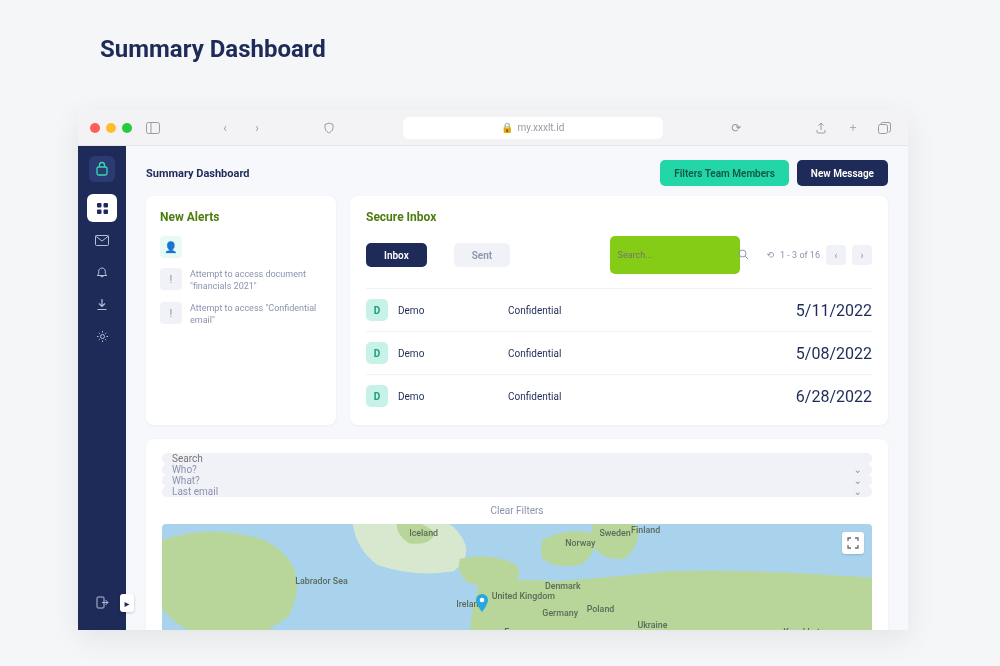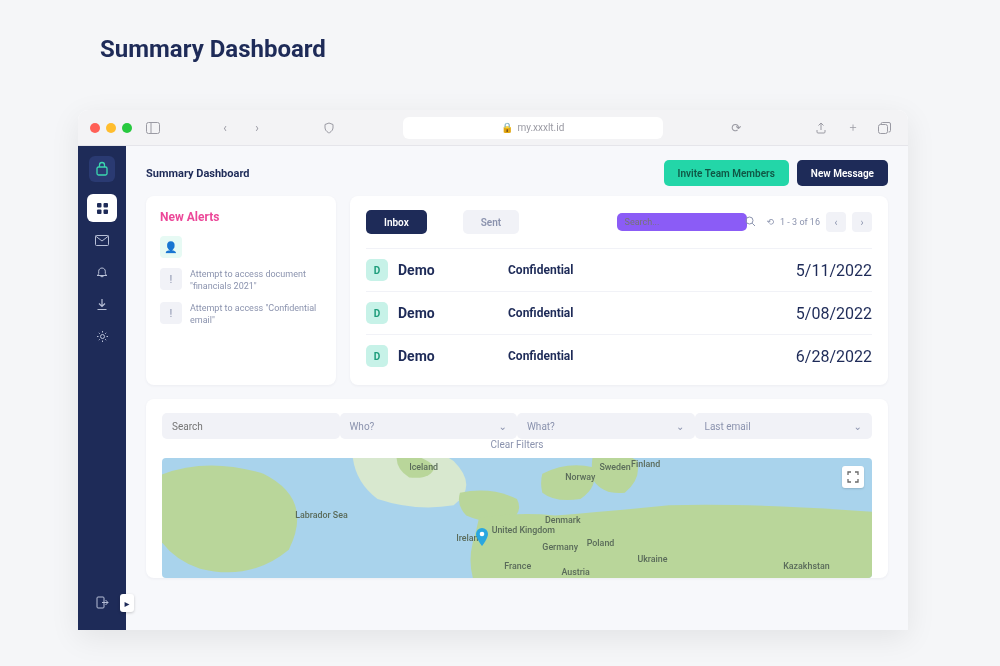--- a/index.html
+++ b/index.html
@@ -36,44 +36,44 @@
   .topbar-title { color:#1e2b58; font-size:11px; font-weight:700; }
   .topbar-spacer { flex:1; }
   .btn { height:26px; padding:0 14px; border-radius:5px; font-size:10px; font-weight:600; display:flex; align-items:center; cursor:pointer; border:none; }
   .btn-teal { background:#23d6a8; color:#0f5745; }
   .btn-navy { background:#1e2b58; color:#fff; }
 
   .content-row { display:flex; gap:14px; padding: 0 20px; }
   .card { background:#fff; border-radius:8px; box-shadow: 0 1px 3px rgba(30,43,88,0.05); }
 
   .alerts-card { width: 190px; padding:14px 14px 18px; }
-  .card-heading { color:#ec4899; font-size:12px; font-weight:700; margin-bottom:12px; }
+  .card-heading { color:#4d7c0f; font-size:12px; font-weight:700; margin-bottom:12px; }
   .alert-item { display:flex; gap:8px; margin-bottom:10px; }
   .alert-icon { width:22px; height:22px; border-radius:4px; background:#f1f2f7; display:flex; align-items:center; justify-content:center; font-size:11px; color:#8b93ae; flex-shrink:0; }
   .alert-icon.user { background:#e7faf4; color:#23b38c; }
   .alert-text { color:#8b93ae; font-size:9px; line-height:1.35; }
 
   .inbox-card { flex:1; padding:14px 16px 8px; min-width:0; }
-  .inbox-tabs-row { display:flex; align-items:center; gap:20px; margin-bottom:14px; }
+  .inbox-tabs-row { display:flex; align-items:center; gap:27px; margin-bottom:14px; }
   .tab { height:24px; padding:0 18px; border-radius:5px; font-size:10px; font-weight:600; display:flex; align-items:center; cursor:pointer; }
   .tab.active { background:#1e2b58; color:#fff; }
-  .tab.inactive { background:#f1f2f7; color:#8b93ae;margin-left:16px; }
-  .inbox-search { margin-left:auto; width:130px; height:18px; background:#8b5cf6; border-radius:5px; display:flex; align-items:center; padding:0 8px; color:#8b93ae; font-size:9px; gap:6px; }
+  .tab.inactive { background:#f1f2f7; color:#8b93ae; }
+  .inbox-search { margin-left:auto; width:130px; height:38px; background:#84cc16; border-radius:5px; display:flex; align-items:center; padding:0 8px; color:#8b93ae; font-size:9px; gap:6px; }
   .inbox-search input { border:none; background:transparent; outline:none; flex:1; font-size:9px; color:#1e2b58; }
   .pager { display:flex; align-items:center; gap:6px; color:#8b93ae; font-size:9px; }
   .pager-btn { width:20px; height:20px; border-radius:4px; background:#f1f2f7; display:flex; align-items:center; justify-content:center; cursor:pointer; color:#8b93ae; font-size:10px; }
   .inbox-row { display:flex; align-items:center; padding:10px 0; border-top:1px solid #f1f2f7; }
   .inbox-row:first-of-type { border-top:none; }
   .avatar-sq { width:22px; height:22px; border-radius:5px; background:#c7f2e8; color:#1e9d7b; font-size:10px; font-weight:700; display:flex; align-items:center; justify-content:center; margin-right:10px; }
-  .sender { color:#1e2b58; font-size:14px; font-weight:700; width:70px; }
-  .subject { color:#1e2b58; font-size:12px; font-weight:700; flex:1;padding-left:40px; }
+  .sender { color:#1e2b58; font-size:10px; font-weight:400; width:70px; }
+  .subject { color:#1e2b58; font-size:10px; font-weight:400; flex:1;padding-left:40px; }
   .msg-date { color:#1e2b58; font-size:16px; font-weight:400; }
 
   .overview-card { margin: 14px 20px 0; padding:14px 16px 0; }
-  .filter-row { display:flex; margin-bottom:0; }
+  .filter-row { display:flex; margin-bottom:8px;flex-direction:column; }
   .filter { flex:1; height:26px; background:#f1f2f7; border-radius:5px; display:flex; align-items:center; justify-content:space-between; padding:0 10px; color:#8b93ae; font-size:10px; cursor:pointer; }
   .filter input { border:none; background:transparent; outline:none; width:100%; font-size:10px; color:#1e2b58; }
   .clear-filters { text-align:center; color:#8b93ae; font-size:10px; margin-bottom:8px; cursor:pointer; }
 
   .map-wrap { position:relative; height:120px; border-radius:4px; overflow:hidden; }
   .map-svg { width:100%; height:100%; display:block; }
   .map-label { font-size:7px; fill:#5a6b5a; font-weight:500; }
   .fullscreen-btn { position:absolute; top:8px; right:8px; width:22px; height:22px; background:#fff; border-radius:3px; display:flex; align-items:center; justify-content:center; color:#6a6a6a; font-size:11px; cursor:pointer; box-shadow:0 1px 2px rgba(0,0,0,0.15); }
   .map-pin { position:absolute; left:44%; top:58%; color:#2aa7e0; font-size:14px; }
 </style>
@@ -171,21 +171,21 @@
             <path d="M6 6.5h6M9.5 4l2.5 2.5L9.5 9" fill="none" stroke="#b7bfd6"></path>
           </svg>
       </div>
       <div class="side-handle">▸</div>
     </div>
 
     <div class="main">
       <div class="topbar">
         <div class="topbar-title">Summary Dashboard</div>
         <div class="topbar-spacer"></div>
-        <button class="btn btn-teal">Invite Team Members</button>
+        <button class="btn btn-teal">Filters Team Members</button>
         <button class="btn btn-navy">New Message</button>
       </div>
 
       <div class="content-row">
 
         <div class="card alerts-card">
           <div class="card-heading">New Alerts</div>
           <div class="alert-item">
             <div class="alert-icon user">👤</div>
           </div>
@@ -193,20 +193,21 @@
             <div class="alert-icon">!</div>
             <div class="alert-text">Attempt to access document "financials 2021"</div>
           </div>
           <div class="alert-item">
             <div class="alert-icon">!</div>
             <div class="alert-text">Attempt to access "Confidential email"</div>
           </div>
         </div>
 
         <div class="card inbox-card">
+          <div class="card-heading">Secure Inbox</div>
           <div class="inbox-tabs-row">
             <div class="tab active">Inbox</div>
             <div class="tab inactive">Sent</div>
             <div class="inbox-search">
               <input placeholder="Search..." style="">
               <span>
                 <svg width="11" height="11" viewBox="0 0 11 11">
                     <circle cx="4.5" cy="4.5" r="3.5" fill="none" stroke="#8b93ae"></circle>
                     <line x1="7.2" y1="7.2" x2="10" y2="10" stroke="#8b93ae"></line>
                   </svg>

